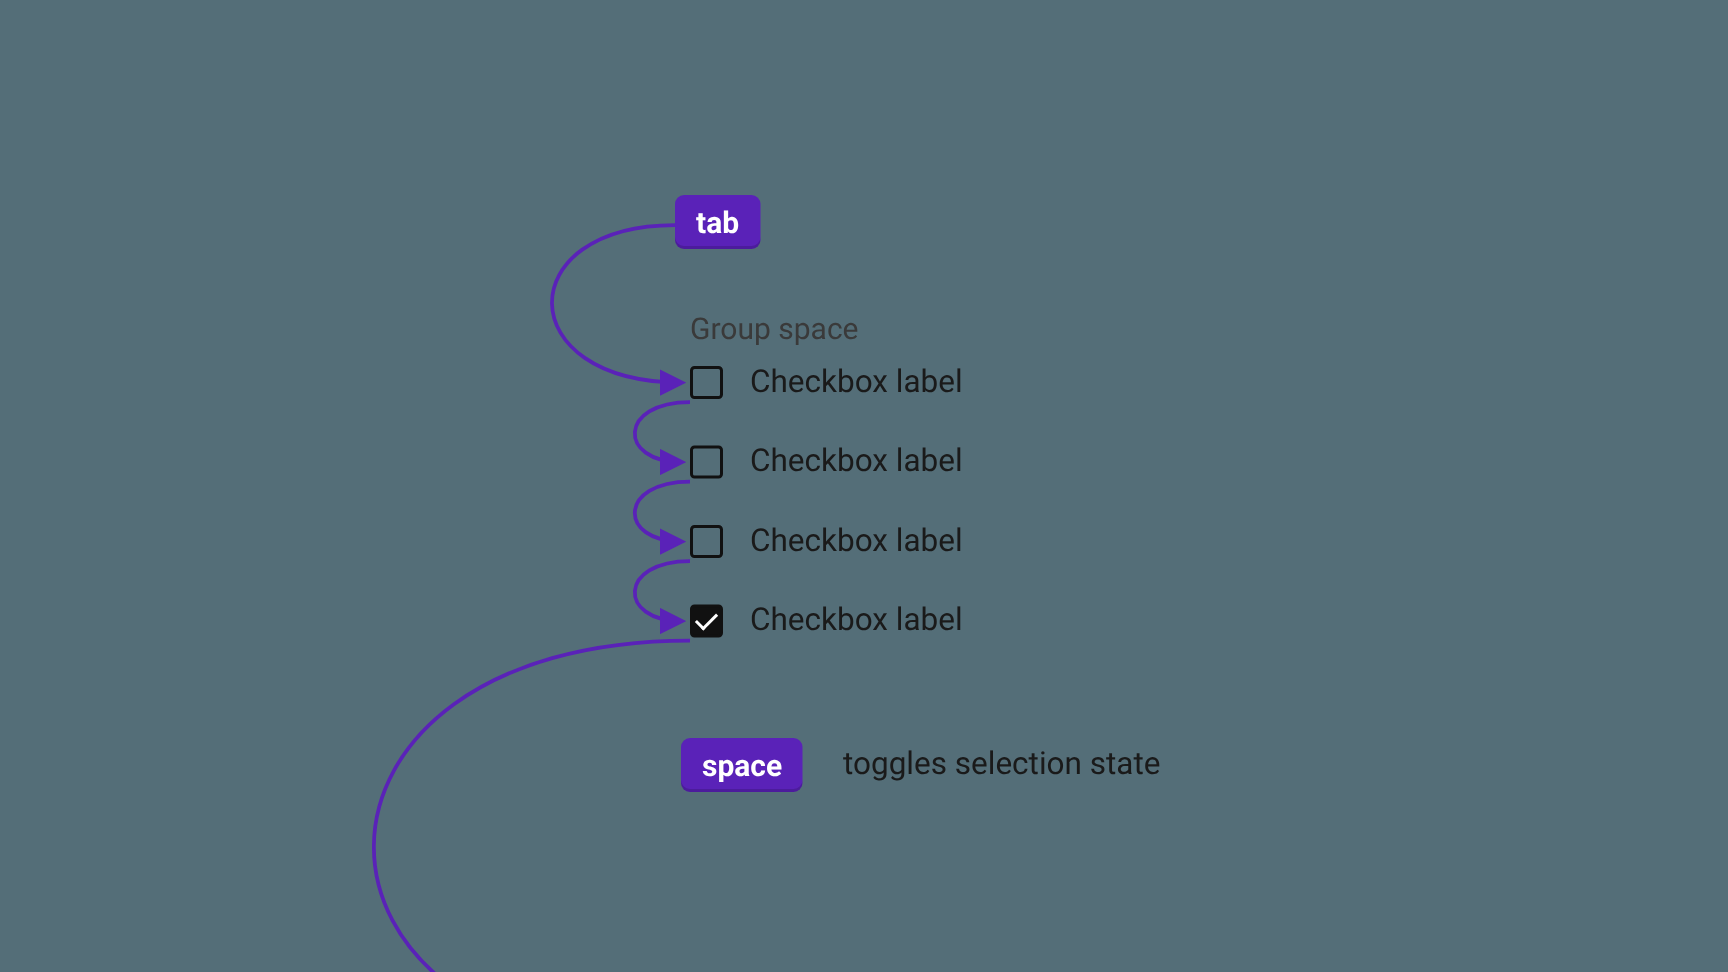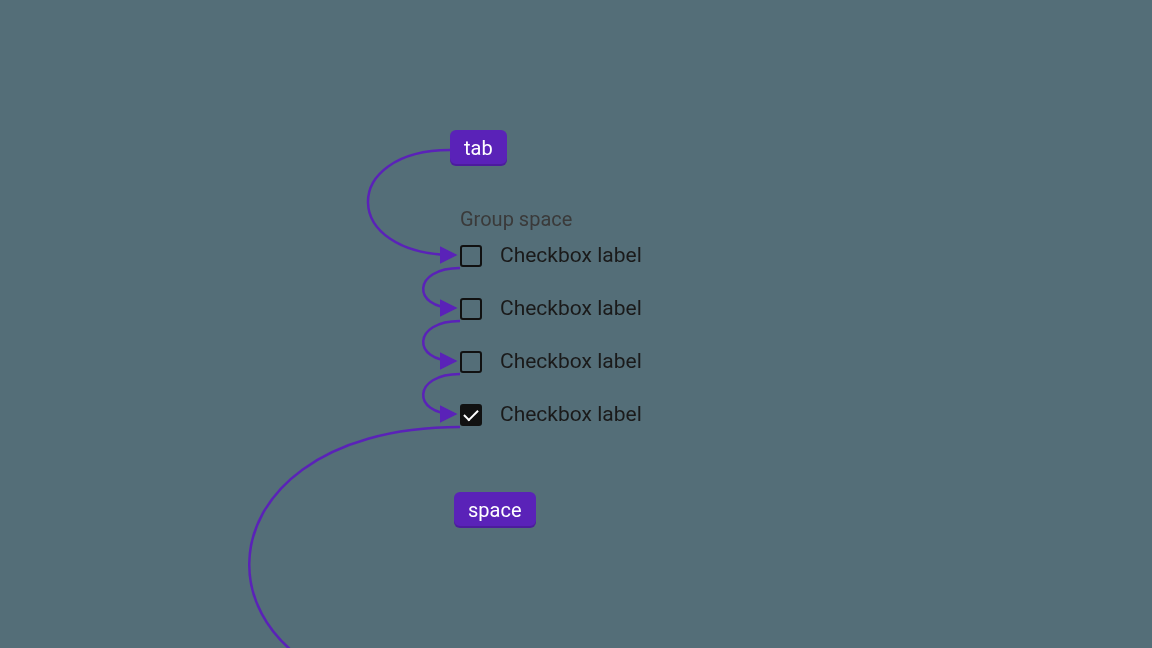--- a/index.html
+++ b/index.html
@@ -1,21 +1,21 @@
 <!DOCTYPE html>
 <html><head>
 <meta charset="utf-8">
 <style>
   html,body{margin:0;padding:0;width:1152px;height:648px;background:#546e78;font-family:-apple-system,BlinkMacSystemFont,"Segoe UI",Roboto,sans-serif;overflow:hidden}
   .stage{position:relative;width:1152px;height:648px}
-  .key{position:absolute;background:#5a22b8;color:#fff;font-size:20px;font-weight:400;border-radius:6px;padding:8px 14px;line-height:1;box-shadow:inset 0 -2px 0 rgba(0,0,0,.15)}
+  .key{position:absolute;background:#5a22b8;color:#fff;font-size:20px;font-weight:700;border-radius:6px;padding:8px 14px;line-height:1;box-shadow:inset 0 -2px 0 rgba(0,0,0,.15)}
   .tab-key{left:450px;top:130px}
   .space-key{left:454px;top:492px}
   .group-label{position:absolute;left:460px;top:207px;color:#3a3a3a;font-size:20px}
-  .cb-row{position:absolute;left:460px;display:flex;align-items:flex-end;gap:18px}
+  .cb-row{position:absolute;left:460px;display:flex;align-items:center;gap:18px}
   .cb-row .label{color:#1a1a1a;font-size:21px}
   .box{width:22px;height:22px;border:2.5px solid #111;border-radius:3px;background:transparent;box-sizing:border-box;display:flex;align-items:center;justify-content:center}
   .box.checked{background:#111;border-color:#111}
   .check{width:12px;height:6px;border-left:2.5px solid #fff;border-bottom:2.5px solid #fff;transform:rotate(-45deg) translate(1px,-1px)}
   .row1{top:243px}
   .row2{top:296px}
   .row3{top:349px}
   .row4{top:402px}
   .space-text{position:absolute;left:562px;top:498px;color:#1a1a1a;font-size:21px}
   svg.flows{position:absolute;left:0;top:0;width:1152px;height:648px;pointer-events:none}
@@ -60,14 +60,15 @@
     <span class="label">Checkbox label</span>
   </div>
   <div class="cb-row row4">
     <span class="box checked">
         <span class="check"></span>
       </span>
     <span class="label">Checkbox label</span>
   </div>
 
   <div class="key space-key">space</div>
+  <div class="space-text">toggles selection state</div>
 
 </div>
 
 </body></html>

